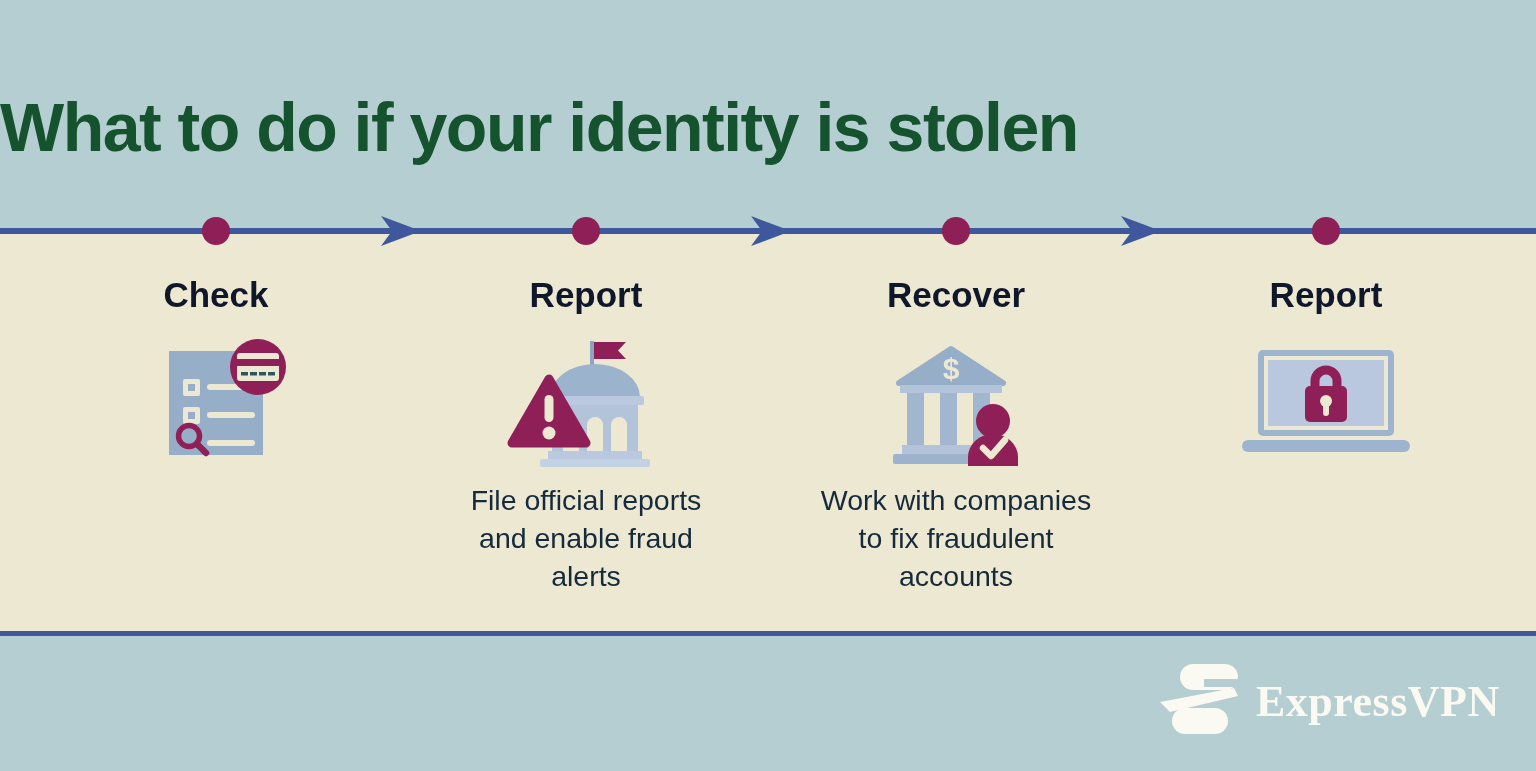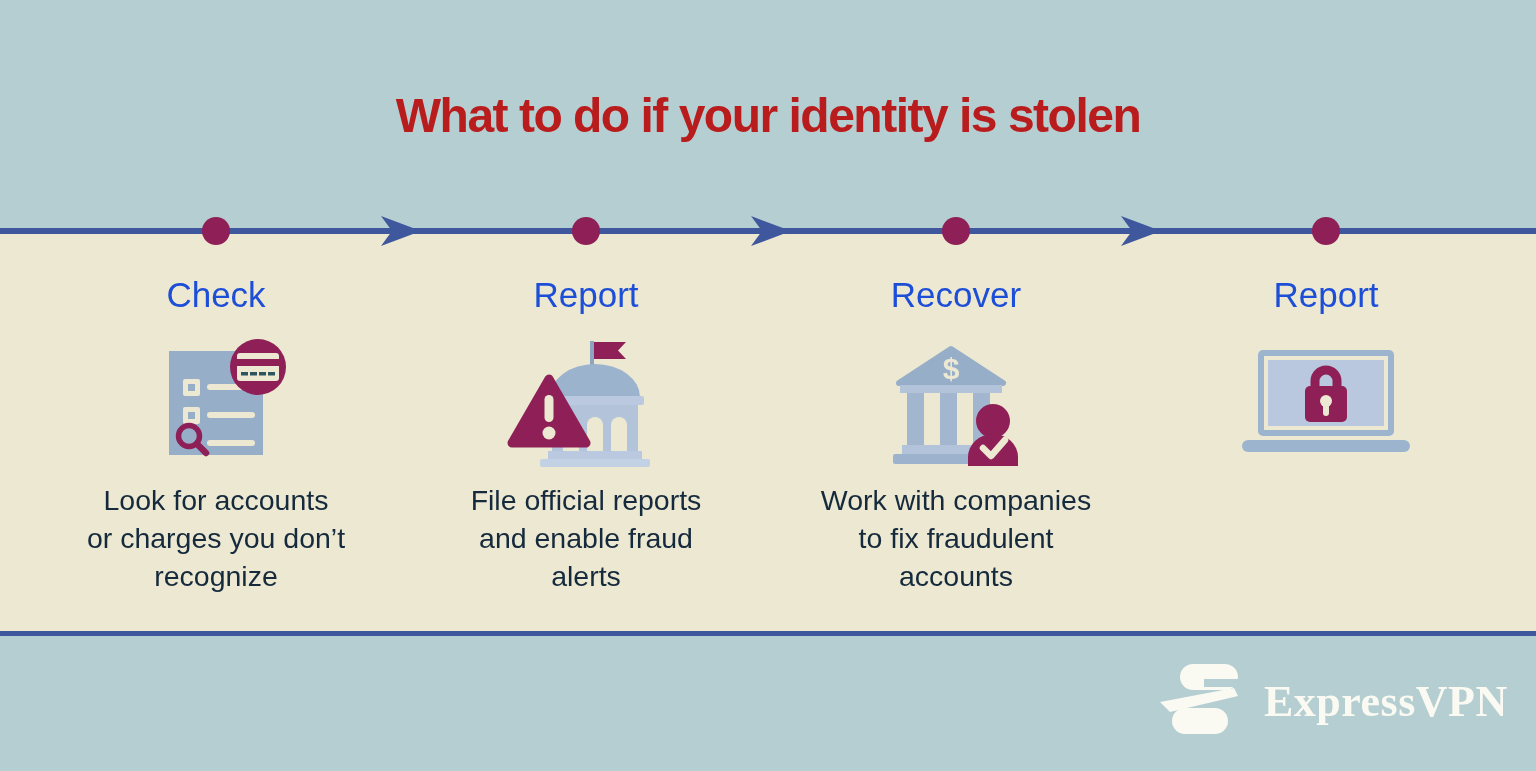--- a/index.html
+++ b/index.html
@@ -8,37 +8,37 @@
     position: relative; width: 1536px; height: 771px;
     font-family: "Liberation Sans", sans-serif; background: #b5ced2;
   }
   .band-top    { position:absolute; left:0; top:0;    width:1536px; height:228px; background:#b5ced2; }
   .divider-top { position:absolute; left:0; top:228px; width:1536px; height:6px;  background:#3f579c; }
   .band-mid    { position:absolute; left:0; top:234px; width:1536px; height:397px; background:#ede8d1; }
   .divider-bot { position:absolute; left:0; top:631px; width:1536px; height:5px;  background:#3f579c; }
   .band-bot    { position:absolute; left:0; top:636px; width:1536px; height:135px; background:#b5ced2; }
 
   .title {
-    position:absolute; top:88px; left:0; width:1536px; text-align:center;
-    font-size:48px; font-weight:bold; letter-spacing:-1.5px; color:#b91c1c;
+    position:absolute; top:88px; left:0; width:1536px; text-align:left;
+    font-size:68px; font-weight:bold; letter-spacing:-1.5px; color:#14532d;
   }
 
   .dot { position:absolute; top:217px; width:28px; height:28px; border-radius:50%; background:#8e2057; }
   .arrow { position:absolute; top:216px; width:40px; height:30px; }
 
   .step { position:absolute; top:234px; width:360px; text-align:center; }
-  .step-label { margin-top:40px; font-size:35px; font-weight:normal; color:#1d4ed8; line-height:41px; }
+  .step-label { margin-top:40px; font-size:35px; font-weight:bold; color:#0f172a; line-height:41px; }
   .step-icon  { margin-top:20px; height:134px; display:flex; justify-content:center; align-items:flex-start; }
   .step-desc  {
     margin-top:12px; font-size:28.5px; line-height:38px; color:#152a3c;
     white-space:pre-line; font-weight:normal;
   }
   .step-1 { left:36px; }  .step-2 { left:406px; }  .step-3 { left:776px; }  .step-4 { left:1146px; }
 
-  .brand { position:absolute; left:1158px; top:662px; display:flex; align-items:center; gap:16px; }
+  .brand { position:absolute; left:1158px; top:662px; display:flex; align-items:center; gap:8px; }
   .brand-name {
     font-family:"Liberation Serif", serif; font-weight:600; font-size:44px;
     color:#fafaf2; letter-spacing:0.5px;
   }
 </style>
 </head>
 <body>
 
 <div class="canvas">
 
@@ -83,23 +83,20 @@
         <rect x="96" y="18" width="42" height="28" rx="3" fill="#ece8d1"></rect>
         <rect x="96" y="24" width="42" height="7" fill="#8e2057"></rect>
         <g fill="#2d5560">
           <rect x="100" y="37" width="7" height="3.5"></rect>
           <rect x="109" y="37" width="7" height="3.5"></rect>
           <rect x="118" y="37" width="7" height="3.5"></rect>
           <rect x="127" y="37" width="7" height="3.5"></rect>
         </g>
       </svg>
     </div>
-    <div class="step-desc">Look for accounts
-or charges you don’t
-recognize</div>
   </div>
 
   <div class="step step-3">
     <div class="step-label">Recover</div>
     <div class="step-icon">
       <svg width="160" height="132" viewBox="0 0 160 132">
         <polygon points="75,14 127,48 23,48" fill="#97aec9" stroke="#97aec9" stroke-width="6" stroke-linejoin="round"></polygon>
         <text x="75" y="44" font-size="30" font-weight="bold" fill="#ece8d1" text-anchor="middle" font-family="'Liberation Sans', sans-serif">$</text>
         <rect x="24" y="50" width="102" height="8" fill="#b3c3da"></rect>
         <g fill="#a2b6d0">

